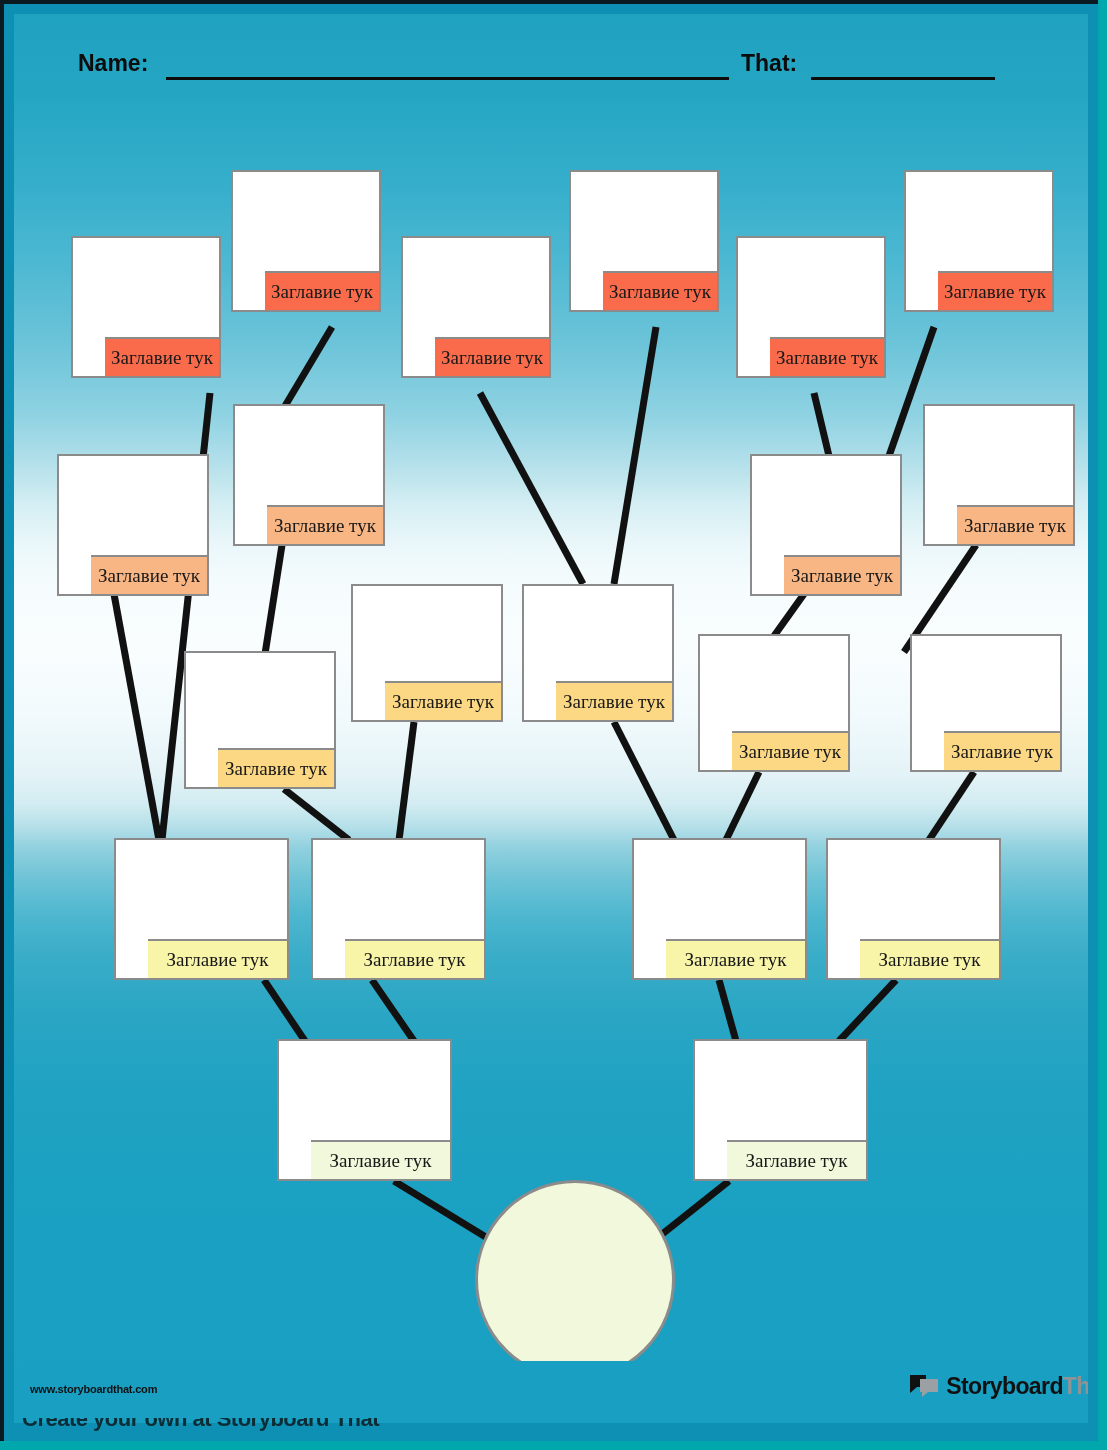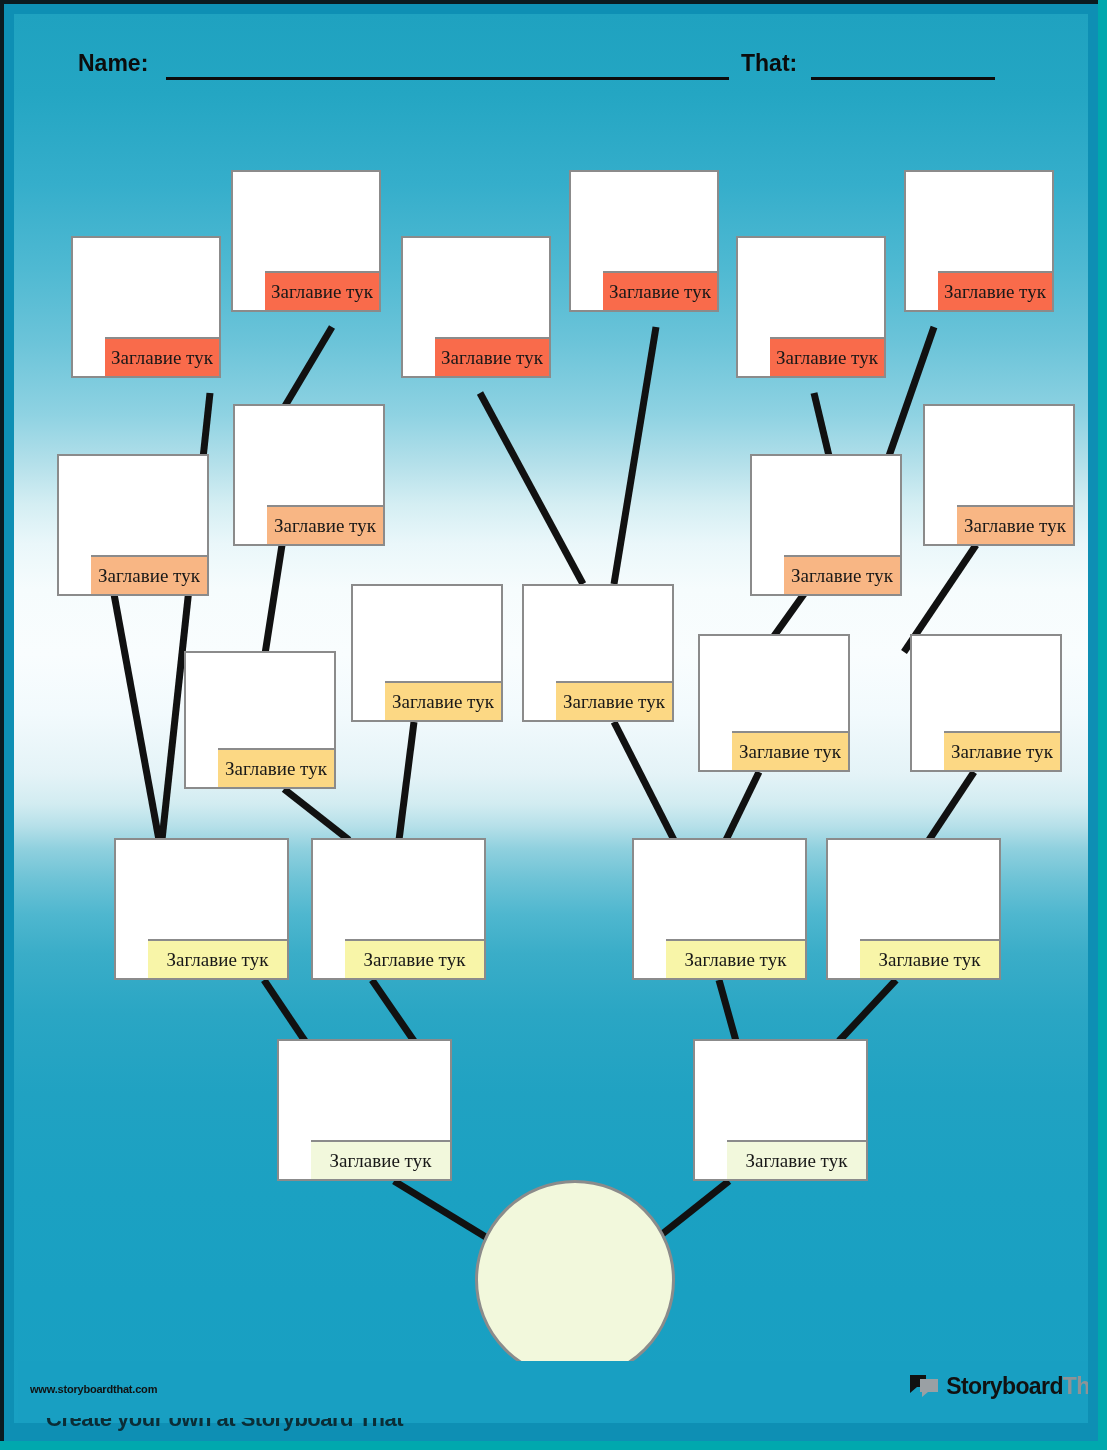--- a/index.html
+++ b/index.html
@@ -123,21 +123,20 @@
   #promo-banner .promo-text {
     position: absolute;
     left: 8px;
     top: -12px;
     font-size: 22px;
     font-weight: bold;
     color: #0b2d36;
     white-space: nowrap;
     letter-spacing: -0.5px;
     font-family: "Liberation Sans", sans-serif;
-    margin-left: 24px;
   }
 
   
   #header {
     position: absolute;
     left: 0;
     top: 28px;
     width: 1074px;
     height: 50px;
   }

